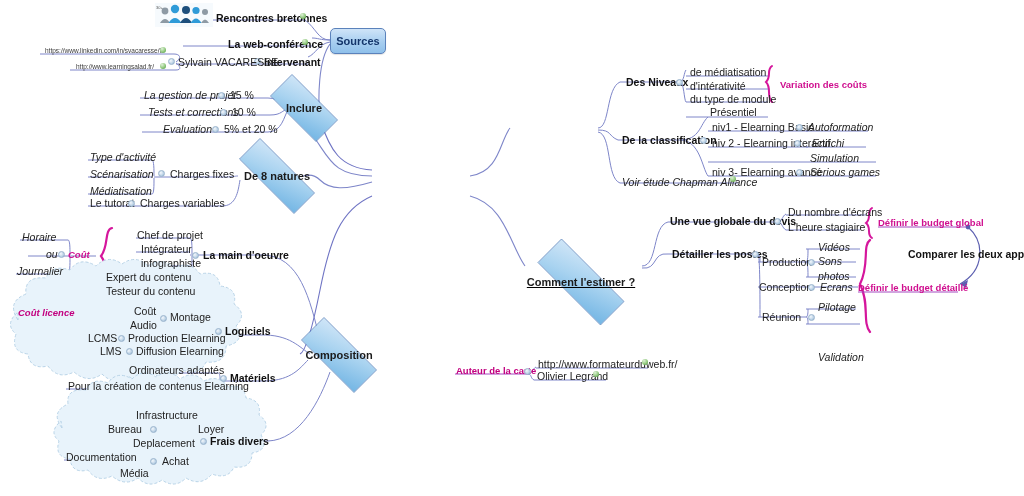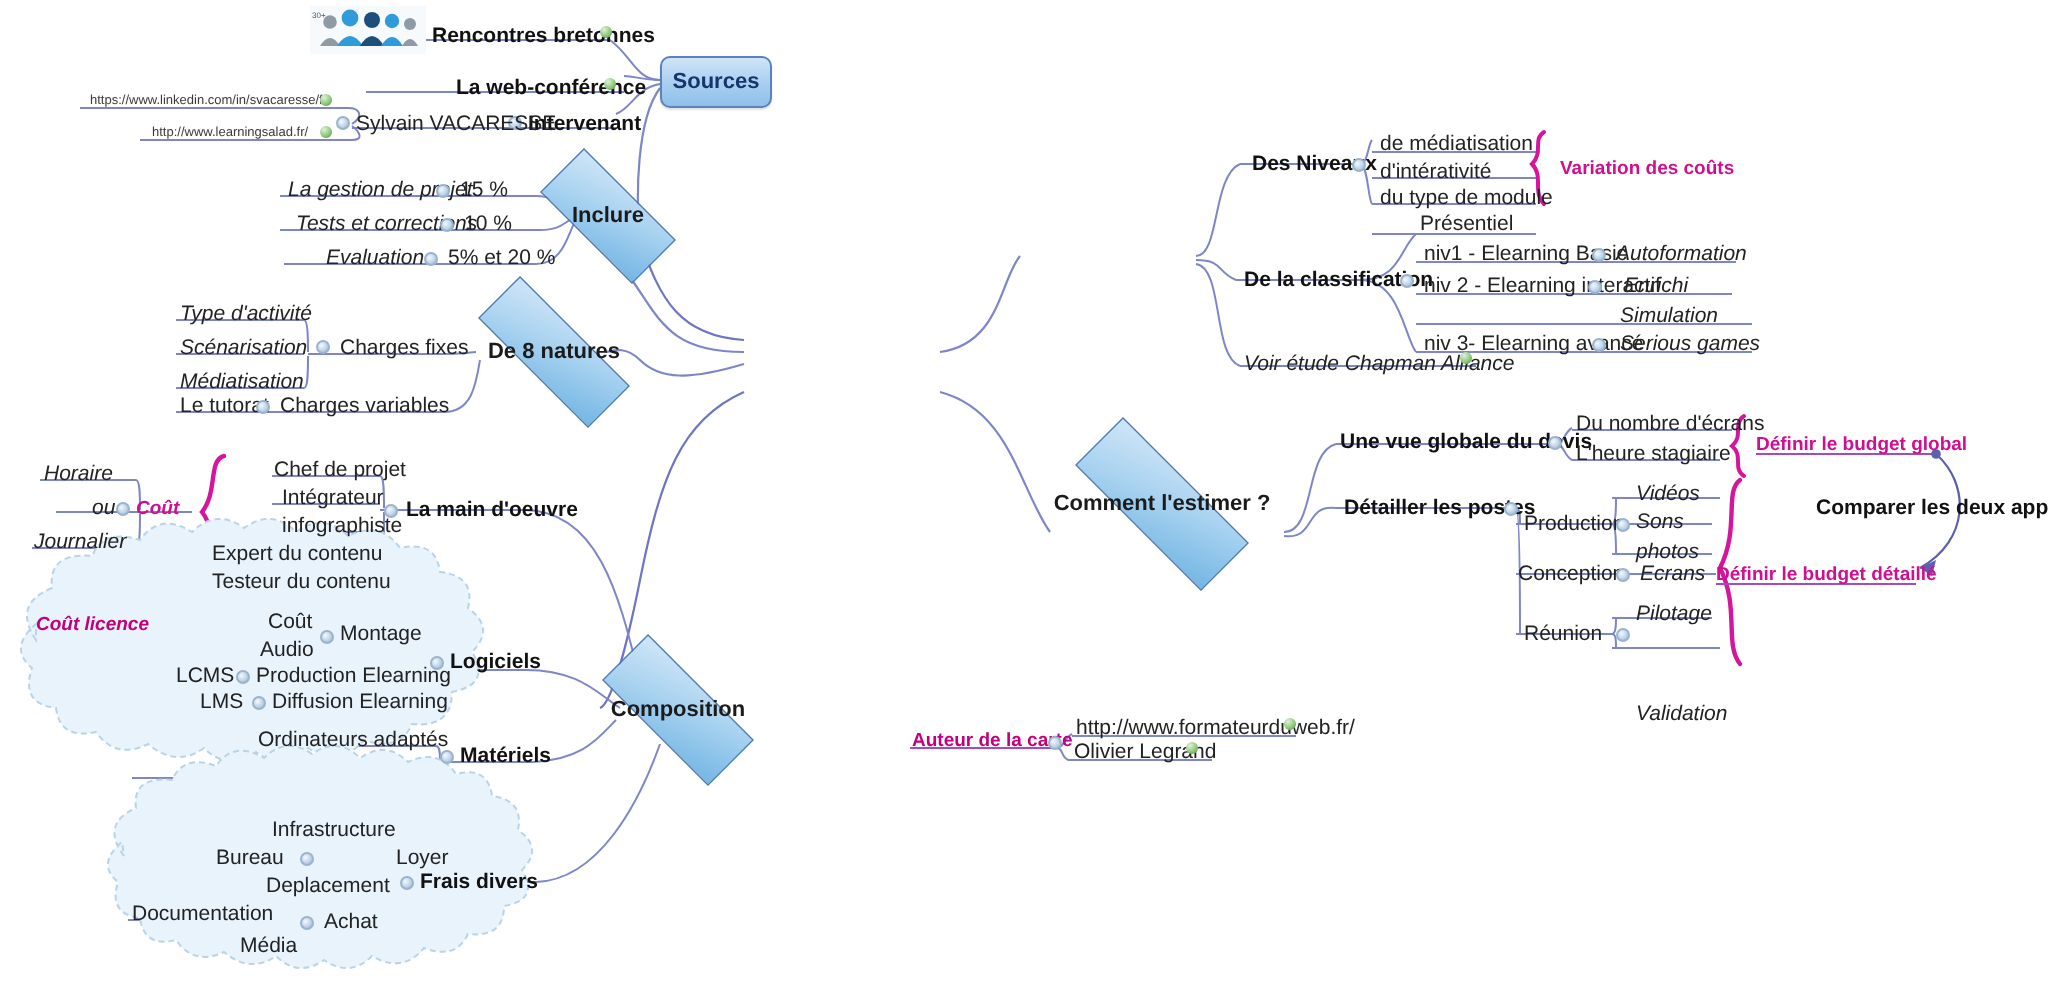--- a/index.html
+++ b/index.html
@@ -305,21 +305,21 @@
 
   <div class="diamond" style="left:222px;top:155px;width:110px;height:42px;">
     <span>De 8 natures</span>
   </div>
 
   <div class="diamond" style="left:286px;top:332px;width:106px;height:46px;">
     <span>Composition</span>
   </div>
 
 
-  <div class="diamond" style="left:518px;top:228px;width:126px;height:48px;">
+  <div class="diamond" style="left:518px;top:258px;width:126px;height:48px;text-decoration:underline;">
     <span>Comment l'estimer  ?</span>
   </div>
 
   <div class="lbl b" style="left:216px;top:12px;">Rencontres bretonnes</div>
   <div class="gdot" style="left:300px;top:13px;"></div>
 
   <div class="lbl b" style="left:228px;top:38px;">La web-conférence</div>
   <div class="gdot" style="left:302px;top:39px;"></div>
 
   <div class="lbl b" style="left:264px;top:56px;">Intervenant</div>
@@ -379,20 +379,21 @@
   <div class="lbl" style="left:128px;top:332px;">Production Elearning</div>
 
   <div class="lbl" style="left:100px;top:345px;">LMS</div>
   <div class="dot" style="left:126px;top:348px;"></div>
   <div class="lbl" style="left:136px;top:345px;">Diffusion Elearning</div>
 
   <div class="dot" style="left:215px;top:328px;"></div>
   <div class="lbl b" style="left:225px;top:325px;">Logiciels</div>
 
   <div class="lbl" style="left:129px;top:364px;">Ordinateurs adaptés</div>
+  <div class="lbl" style="left:68px;top:380px;">Pour la création de contenus Elearning</div>
   <div class="dot" style="left:220px;top:375px;"></div>
   <div class="lbl b" style="left:230px;top:372px;">Matériels</div>
 
   <div class="lbl" style="left:136px;top:409px;">Infrastructure</div>
   <div class="lbl" style="left:108px;top:423px;">Bureau</div>
   <div class="dot" style="left:150px;top:426px;"></div>
   <div class="lbl" style="left:162px;top:423px;padding-left:36px;">Loyer</div>
   <div class="lbl" style="left:122px;top:437px;margin-left:11px;">Deplacement</div>
   <div class="lbl" style="left:66px;top:451px;">Documentation</div>
   <div class="dot" style="left:150px;top:458px;"></div>

